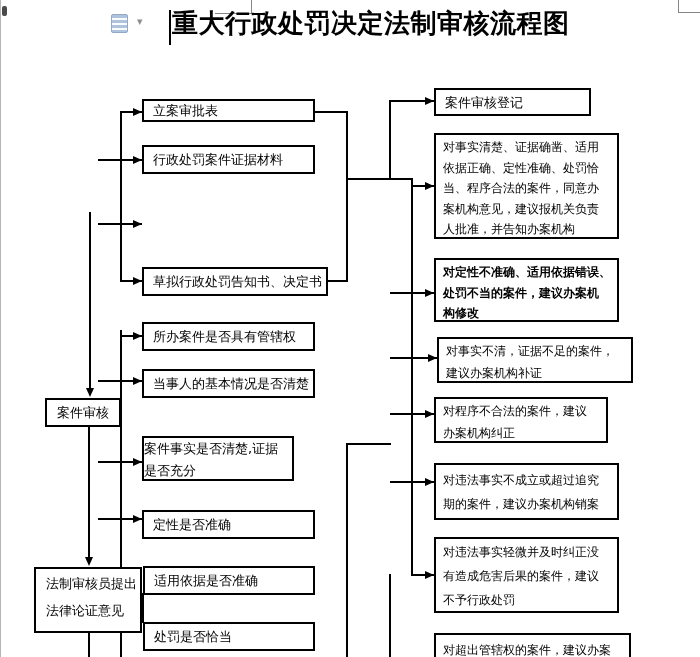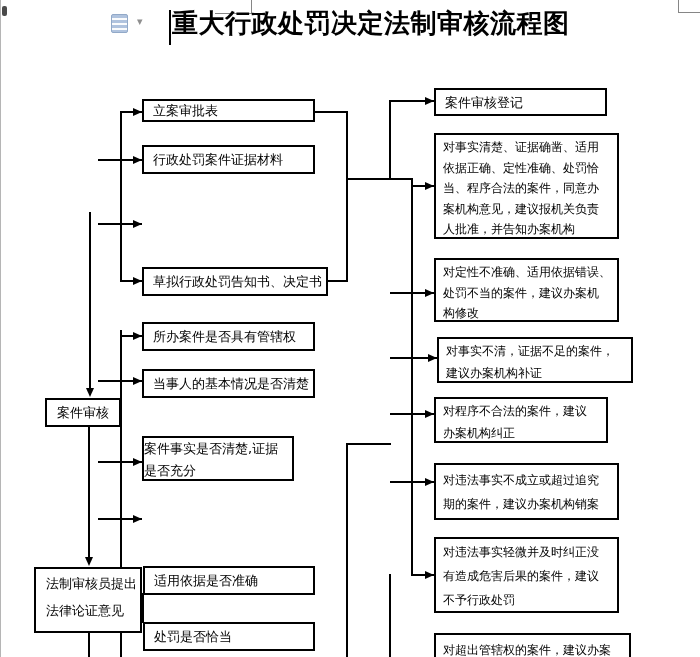--- a/index.html
+++ b/index.html
@@ -18,23 +18,23 @@
   #bx-m0{left:142px;top:99px;width:173px;height:23px;}
   #bx-m1{left:142px;top:145px;width:173px;height:29px;}
   #bx-m2{left:142px;top:210px;width:173px;height:29px;}
   #bx-m3{left:142px;top:267px;width:186px;height:29px;}
   #bx-ri0{left:142px;top:322px;width:173px;height:29px;}
   #bx-ri1{left:142px;top:369px;width:173px;height:29px;}
   #bx-ri2{left:142px;top:436px;width:152px;height:45px;line-height:22px;padding:0 2px 0 0;}
   #bx-ri3{left:142px;top:510px;width:173px;height:29px;}
   #bx-ri4{left:143px;top:566px;width:172px;height:29px;}
   #bx-ri5{left:143px;top:622px;width:172px;height:29px;}
-  #bx-reg{left:434px;top:88px;width:173px;height:28px;}
+  #bx-reg{left:434px;top:88px;width:157px;height:28px;}
   #bx-o0{left:434px;top:133px;width:185px;height:106px;line-height:20.5px;}
-  #bx-o1{left:434px;top:258px;width:185px;height:64px;line-height:20.5px;}
+  #bx-o1{left:434px;top:258px;width:185px;height:64px;line-height:20.5px;font-weight:bold;}
   #bx-o2{left:437px;top:337px;width:196px;height:46px;line-height:21.5px;}
   #bx-o3{left:434px;top:397px;width:174px;height:46px;line-height:21.5px;}
   #bx-o4{left:434px;top:463px;width:185px;height:57px;line-height:24px;padding-top:3px;}
   #bx-o5{left:434px;top:537px;width:185px;height:76px;line-height:24px;padding-top:1px;}
   #bx-o6{left:434px;top:633px;width:197px;height:40px;padding-top:5px;}
   
   .seg{position:absolute;background:#000;z-index:1;}
   .seg.top{z-index:3;}
   .arr{position:absolute;width:0;height:0;z-index:3;}
   .arr.r{border-left:9px solid #000;border-top:4.5px solid transparent;border-bottom:4.5px solid transparent;}
@@ -82,20 +82,21 @@
 法律论证意见</div>
 
   <div class="box sl" id="bx-m0">立案审批表</div>
   <div class="box sl" id="bx-m1">行政处罚案件证据材料</div>
   <div class="box sl" id="bx-m3">草拟行政处罚告知书、决定书</div>
 
   <div class="box sl" id="bx-ri0">所办案件是否具有管辖权</div>
   <div class="box sl" id="bx-ri1">当事人的基本情况是否清楚</div>
   <div class="box" id="bx-ri2">案件事实是否清楚,证据
 是否充分</div>
+  <div class="box sl" id="bx-ri3">定性是否准确</div>
   <div class="box sl" id="bx-ri4">适用依据是否准确</div>
   <div class="box sl" id="bx-ri5">处罚是否恰当</div>
 
   <div class="box sl" id="bx-reg">案件审核登记</div>
   <div class="box out" id="bx-o0">对事实清楚、证据确凿、适用
 依据正确、定性准确、处罚恰
 当、程序合法的案件，同意办
 案机构意见，建议报机关负责
 人批准，并告知办案机构</div>
   <div class="box out" id="bx-o1">对定性不准确、适用依据错误、

